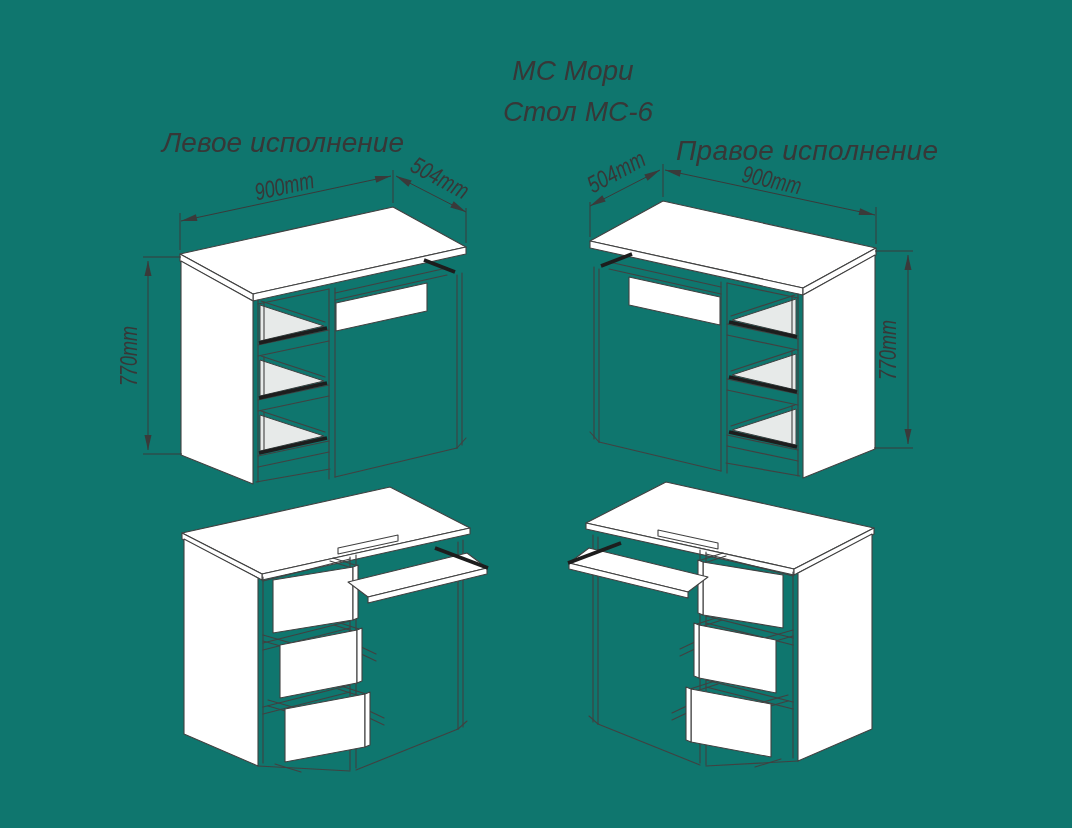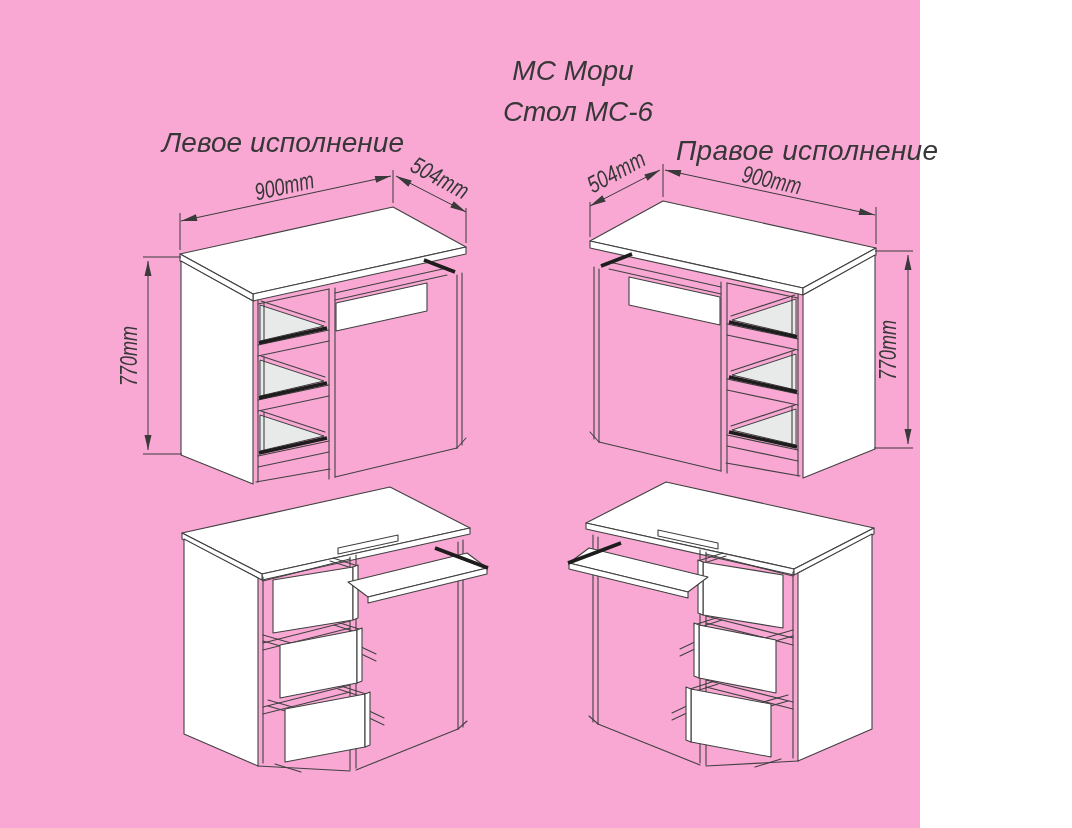--- a/index.html
+++ b/index.html
@@ -5,23 +5,23 @@
   html, body {
     margin: 0;
     padding: 0;
     background: #ffffff;
     width: 1072px;
     height: 828px;
     overflow: hidden;
   }
   .sheet {
     position: relative;
-    width: 920px;
+    width: 1072px;
     height: 828px;
-    background: #f9a8d4;
+    background: #0f766e;
     text-align: right;
   }
   svg { display: block; }
   .t {
     font-family: "Liberation Sans", "DejaVu Sans", sans-serif;
     font-style: italic;
     fill: #373737;
   }
   .title-text  { font-size: 28px; }
   .header-text { font-size: 28px; }

